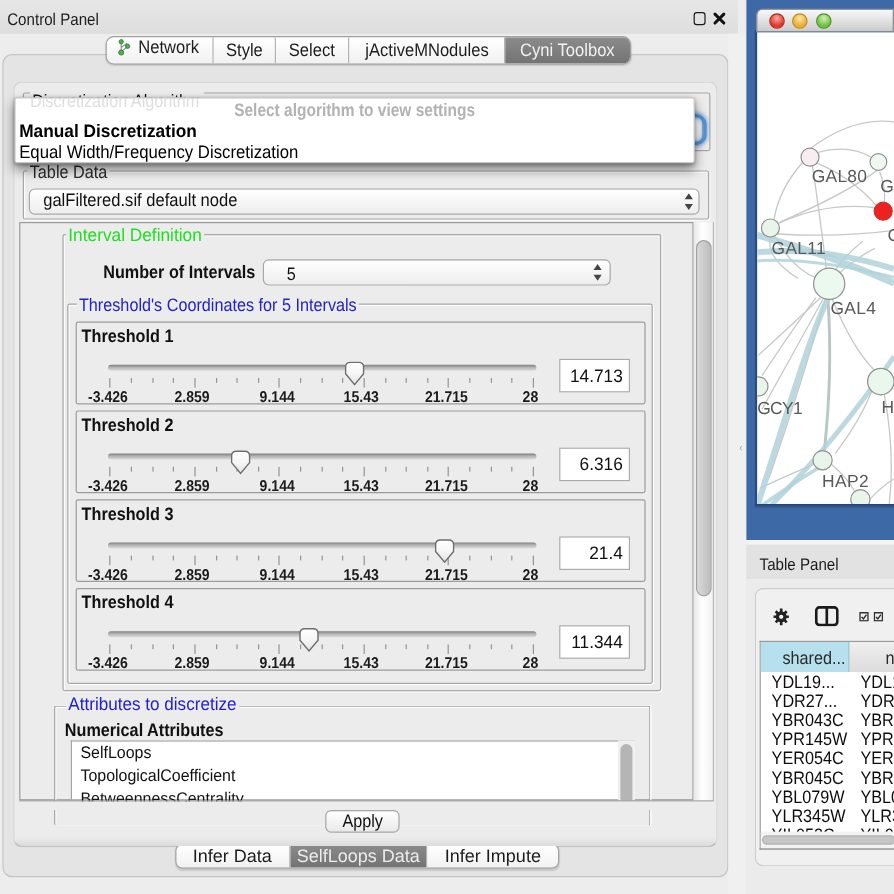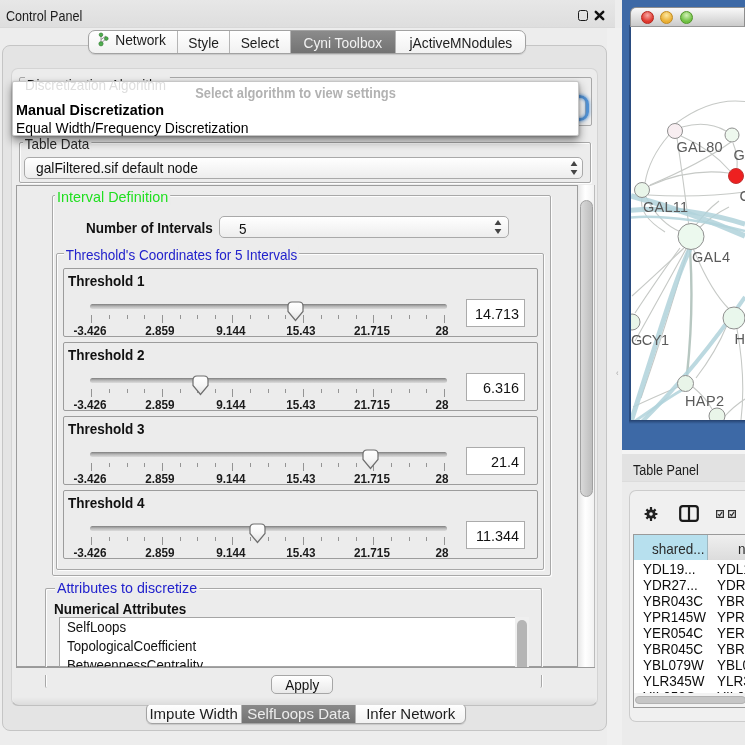--- a/index.html
+++ b/index.html
@@ -25,25 +25,25 @@
         <circle cx="8.3" cy="7.6" r="1.8" fill="#4fae4f" stroke="#2e7d2e" stroke-width="0.7"></circle>
       </svg>
       <span style="transform:scaleX(0.92);">Network</span>
     </div>
 <div style="width:52.8px;height:100%;color:#1d1d1d;border-left:1px solid #b5b5b5;display:flex;align-items:center;justify-content:center;font-size:15px;">
       <span style="transform:scaleX(0.92);white-space:nowrap;">Style</span>
     </div>
 <div style="width:61.2px;height:100%;color:#1d1d1d;border-left:1px solid #b5b5b5;display:flex;align-items:center;justify-content:center;font-size:15px;">
       <span style="transform:scaleX(0.92);white-space:nowrap;">Select</span>
     </div>
+<div style="width:130.3px;height:100%;color:#1d1d1d;border-left:1px solid #b5b5b5;display:flex;align-items:center;justify-content:center;font-size:15px;">
+      <span style="transform:scaleX(0.92);white-space:nowrap;">jActiveMNodules</span>
+    </div>
 <div style="width:105.2px;height:100%;background:linear-gradient(#8b8b8b,#737373);color:#f2f2f2;border-left:1px solid #b5b5b5;display:flex;align-items:center;justify-content:center;font-size:15px;">
       <span style="transform:scaleX(0.92);white-space:nowrap;">Cyni Toolbox</span>
-    </div>
-<div style="width:130.3px;height:100%;color:#1d1d1d;border-left:1px solid #b5b5b5;display:flex;align-items:center;justify-content:center;font-size:15px;">
-      <span style="transform:scaleX(0.92);white-space:nowrap;">jActiveMNodules</span>
     </div>
 </div>
 <div class="abs" style="left:19px;top:77px;width:573px;height:49px;border:1px solid #a8a8a8;border-radius:2px;"></div>
 <div class="lbl" style="left:25px;top:76px;font-size:15px;color:#1a1a1a;transform-origin:0 0;transform:scaleX(0.9);background:#ececec;padding:0 2px;z-index:1;">Discretization Algorithm</div>
 <div class="abs" style="left:23px;top:96px;width:563px;height:24px;background:linear-gradient(#ffffff,#f0f0f0);border:1px solid #a9a9a9;border-radius:6px;"></div>
 <div class="abs" style="left:560px;top:94.5px;width:29px;height:26.5px;border:3px solid rgba(74,140,210,0.95);border-radius:9px;box-shadow:0 0 3px 1px rgba(74,140,210,0.6),inset 0 0 3px 1px rgba(74,140,210,0.6);"></div>
 <svg class="abs" style="left:571px;top:101px" width="8" height="14" viewBox="0 0 8 14">
     <path d="M4 0 L7.4 5 L0.6 5 Z" fill="#5a5a5a"></path>
     <path d="M4 14 L7.4 9 L0.6 9 Z" fill="#5a5a5a"></path>
   </svg>
@@ -226,27 +226,27 @@
 <div class="lbl" style="left:66.5px;top:637.8px;font-size:14px;color:#111;transform-origin:0 0;transform:scaleX(0.95);">TopologicalCoefficient</div>
 <div class="lbl" style="left:66.5px;top:657.1px;font-size:14px;color:#111;transform-origin:0 0;transform:scaleX(0.95);">BetweennessCentrality</div>
 <div class="abs" style="left:514.5px;top:617px;width:14px;height:49.5px;background:#efefef;"></div>
 <div class="abs" style="left:517px;top:619.5px;width:9.5px;height:47px;background:#b5b5b5;border-radius:5px 5px 0 0;"></div>
 <div class="abs" style="left:16px;top:666.5px;width:579px;height:1px;background:#999999;"></div>
 <div class="abs" style="left:16px;top:667.5px;width:579px;height:7px;background:#ececec;"></div>
 <div class="abs" style="left:270.5px;top:674.5px;width:62.5px;height:19px;background:linear-gradient(#ffffff,#e9e9e9);border:1px solid #a6a6a6;border-radius:5px;"></div>
 <div class="lbl" style="left:270.5px;top:676px;font-size:15px;color:#111;transform-origin:50% 0;transform:scaleX(0.9);width:62.5px;text-align:center;">Apply</div>
 <div class="abs" style="left:145.5px;top:702.5px;width:320.5px;height:21px;border:1px solid #a2a2a2;border-radius:6px;overflow:hidden;display:flex;background:linear-gradient(#ffffff,#f1f1f1);box-shadow:0 1px 1px rgba(0,0,0,0.12);">
 <div style="width:94.7px;height:100%;color:#1d1d1d;display:flex;align-items:center;justify-content:center;font-size:15px;">
-      <span style="white-space:nowrap;">Impute Width</span>
+      <span style="white-space:nowrap;">Infer Data</span>
     </div>
 <div style="width:115.5px;height:100%;background:linear-gradient(#8b8b8b,#737373);color:#ececec;border-left:1px solid #b5b5b5;display:flex;align-items:center;justify-content:center;font-size:15px;">
       <span style="white-space:nowrap;">SelfLoops Data</span>
     </div>
 <div style="width:110.2px;height:100%;color:#1d1d1d;border-left:1px solid #b5b5b5;display:flex;align-items:center;justify-content:center;font-size:15px;">
-      <span style="white-space:nowrap;">Infer Network</span>
+      <span style="white-space:nowrap;">Infer Impute</span>
     </div>
 </div>
 <div class="abs" style="left:13px;top:697px;width:583px;height:7.5px;background:linear-gradient(#ececec,#dcdcdc);border-radius:0 0 6px 6px;"></div>
 <div class="abs" style="left:11.5px;top:81.4px;width:567px;height:54.6px;background:#ffffff;border:1px solid #c6c6c6;border-radius:2px;box-shadow:0 5px 10px rgba(0,0,0,0.45),0 1px 3px rgba(0,0,0,0.25);z-index:50;"></div>
 <div class="lbl" style="left:25px;top:76px;font-size:15px;color:#dedede;transform-origin:0 0;transform:scaleX(0.9);z-index:51;clip-path:inset(5.6px 0 0 0);">Discretization Algorithm</div>
 <div class="lbl" style="left:11.5px;top:84.3px;font-size:15px;font-weight:bold;color:#b2b2b2;transform-origin:50% 0;transform:scaleX(0.86);width:567px;text-align:center;z-index:51;">Select algorithm to view settings</div>
 <div class="lbl" style="left:15.5px;top:101px;font-size:15px;font-weight:bold;color:#000;transform-origin:0 0;transform:scaleX(0.96);z-index:51;">Manual Discretization</div>
 <div class="lbl" style="left:15.5px;top:118.8px;font-size:15px;color:#000;transform-origin:0 0;transform:scaleX(0.93);z-index:51;">Equal Width/Frequency Discretization</div>
 <div class="abs" style="left:607px;top:28px;width:15px;height:717px;background:#f0f0f0;"></div>
 <div class="lbl" style="left:616px;top:368px;font-size:9px;color:#a8a8a8;transform-origin:0 0;transform:scaleX(0.9);z-index:5;">‹</div>

